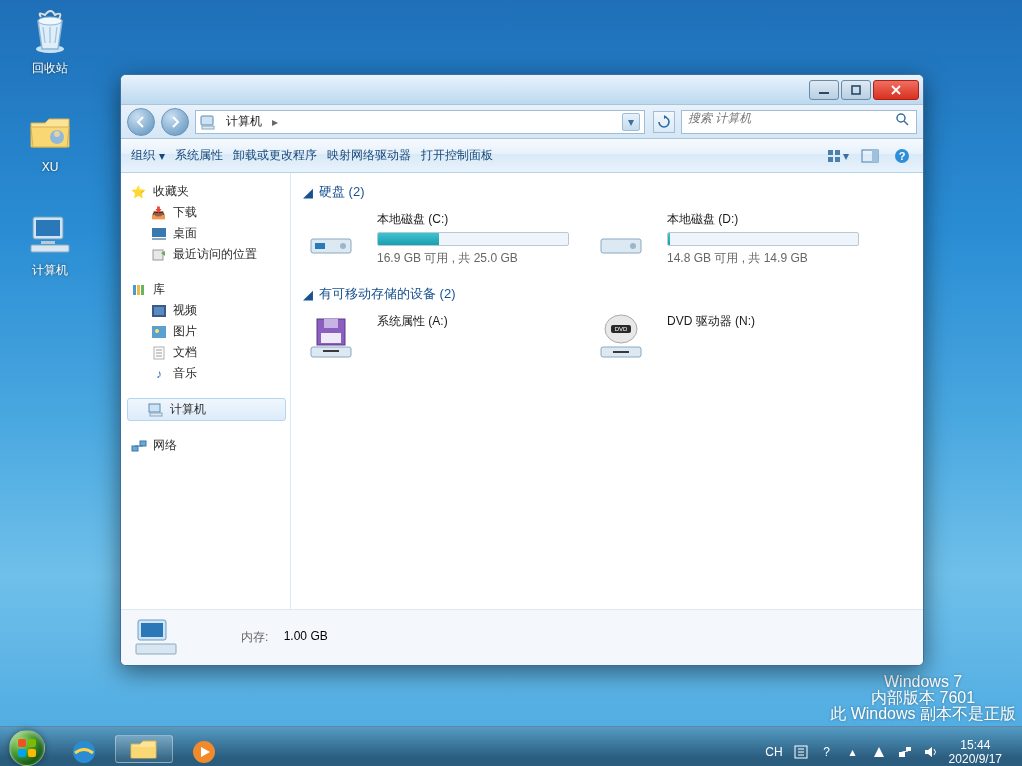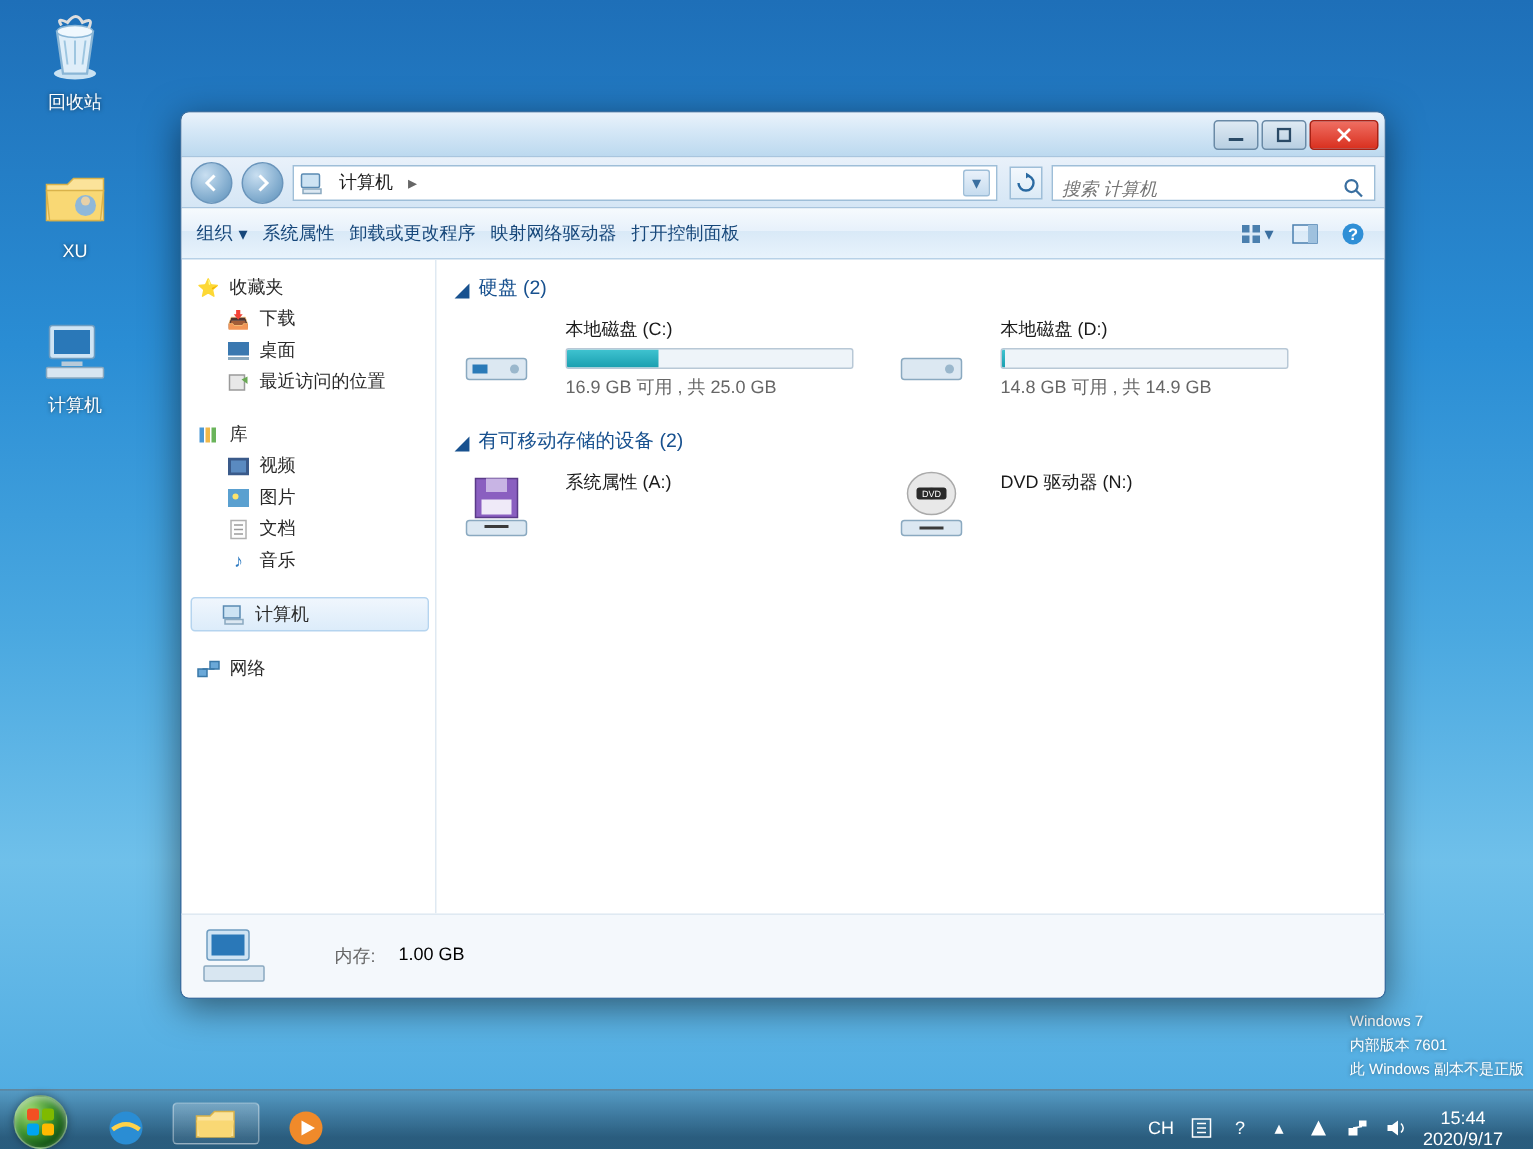--- a/index.html
+++ b/index.html
@@ -7,21 +7,21 @@
 body {
   background: linear-gradient(180deg, #1e6fb8 0%, #2a8dd4 30%, #4aa8e0 55%, #6fc0ea 75%, #4aa8e0 100%);
   position: relative;
   user-select: none;
 }
 
 .desktop { position: absolute; inset: 0; }
 .desktop-icon { position: absolute; width: 76px; text-align: center; color: #fff; font-size: 12px; text-shadow: 0 0 3px rgba(0,0,0,.6); cursor: pointer; }
 .desktop-icon .glyph { width: 48px; height: 48px; margin: 0 auto 4px; display: flex; align-items: center; justify-content: center; }
 
-.watermark { position: absolute; right: 6px; bottom: 44px; text-align: left; color: #fff; font-size: 10px; line-height: 16px; text-shadow: 0 0 3px rgba(0,0,0,.4); }
+.watermark { position: absolute; right: 6px; bottom: 44px; text-align: center; color: #fff; font-size: 16px; line-height: 16px; text-shadow: 0 0 3px rgba(0,0,0,.4); }
 
 .taskbar { position: absolute; left: 0; right: 0; bottom: 0; height: 40px; background: linear-gradient(180deg, rgba(90,120,140,.35) 0%, rgba(15,30,45,.55) 80%); border-top: 1px solid rgba(255,255,255,.25); display: flex; align-items: flex-end; margin-top: 36px; }
 .start-btn { width: 54px; display: flex; align-items: center; justify-content: center; cursor: pointer; }
 .start-orb { width: 36px; height: 36px; border-radius: 50%; background: radial-gradient(circle at 30% 30%, #9fdc6f, #3a8f2d 45%, #175a17 70%); border: 1px solid rgba(255,255,255,.4); box-shadow: inset 0 2px 4px rgba(255,255,255,.5), 0 0 6px rgba(0,0,0,.4); display: grid; grid-template: 1fr 1fr / 1fr 1fr; gap: 2px; padding: 8px; }
 .start-orb span { border-radius: 2px; }
 .start-orb span:nth-child(1){background:#f25022;} .start-orb span:nth-child(2){background:#7fba00;}
 .start-orb span:nth-child(3){background:#00a4ef;} .start-orb span:nth-child(4){background:#ffb900;}
 .task-app { width: 60px; display: flex; align-items: center; justify-content: center; cursor: pointer; }
 .task-app.active { background: linear-gradient(180deg, rgba(255,255,255,.25), rgba(255,255,255,.05)); border: 1px solid rgba(255,255,255,.35); border-radius: 3px; margin: 3px 1px; width: 58px; }
 .tray { margin-left: auto; display: flex; align-items: center; gap: 10px; color: #fff; font-size: 12px; padding: 0 10px; }
@@ -35,21 +35,21 @@
 .winbtn { width: 30px; height: 20px; border: 1px solid #6a8aa6; border-radius: 3px; background: linear-gradient(180deg,#dfeaf3,#b8cfe2); display:flex; align-items:center; justify-content:center; cursor:pointer; font-size:11px; color:#2a4a66; }
 .winbtn.close { width: 46px; background: linear-gradient(180deg,#ef6e62,#d9301f); border-color:#a82114; color:#fff; }
 
 .addrbar { height: 34px; background: linear-gradient(180deg,#e9f1fa,#d5e6f5); display:flex; align-items:center; padding: 0 6px; gap:6px; border-bottom:1px solid #a9c5de; }
 .navbtn { width:28px; height:28px; border-radius:50%; background: radial-gradient(circle at 35% 30%, #c9dff1, #8bb3d3 55%, #5c90ba); border:1px solid #6a95bb; cursor:pointer; display:flex;align-items:center;justify-content:center;color:#fff; }
 .navbtn.small { width:18px; height:18px; border-radius:3px; background:linear-gradient(180deg,#e9f1fa,#c6dcef); border:1px solid #9ebed8; color:#3a6fa0;}
 .loc { flex:1; height:24px; background:#fff; border:1px solid #9ebed8; display:flex; align-items:center; padding:0 4px; gap:6px; font-size:12px; color:#1a1a1a; }
 .loc .crumb { padding: 0 4px; cursor:pointer; }
 .loc .sep { color:#666; }
 .locbtn { width:22px; height:22px; border:1px solid #9ebed8; background:linear-gradient(180deg,#f3f8fd,#dbeaf6); cursor:pointer; display:flex;align-items:center;justify-content:center;color:#3a6fa0; margin-left:2px;}
-.search { width:216px; height:24px; background:#fff; border:1px solid #9ebed8; display:flex; align-items:flex-end; padding:0 6px; font-size:12px; color:#888; position:relative;}
+.search { width:236px; height:24px; background:#fff; border:1px solid #9ebed8; display:flex; align-items:flex-start; padding:0 6px; font-size:12px; color:#888; position:relative;}
 .search input { border:0; outline:0; flex:1; font-size:12px; color:#333; font-style:italic;}
 
 .cmdbar { height:34px; background: linear-gradient(180deg,#f6fafd 0%,#e7f1fb 45%,#d9e9f7 46%,#e8f3fc 100%); border-bottom:1px solid #b7d1e7; display:flex; align-items:center; padding:0 10px; gap:10px; font-size:12px; color:#16477a; }
 .cmd { cursor:pointer; display:flex; align-items:center; gap:4px; }
 .cmdspacer { flex:1; }
 .cmdicn { width:22px; height:22px; display:flex; align-items:center; justify-content:center; cursor:pointer; color:#3a6fa0;}
 
 .body { flex:1; display:flex; min-height:0; }
 .nav { width:170px; border-right:1px solid #dfe9f2; padding:8px 0; font-size:12px; overflow:auto; }
 .navgroup { margin-bottom:14px; }
@@ -397,21 +397,21 @@
   </div>
 
   <div class="details">
     <div class="det-icn">
         <svg width="46" height="40" viewBox="0 0 46 40">
           <rect x="4" y="2" width="28" height="20" rx="2" fill="#cfe4f4" stroke="#6e9cc0"></rect>
           <rect x="7" y="5" width="22" height="14" fill="#2a78b8"></rect>
           <rect x="2" y="26" width="40" height="10" rx="1" fill="#d8e6f1" stroke="#8aa9c0"></rect>
         </svg>
       </div>
-    <div class="det-main" style="margin-left:30px">
+    <div class="det-main" style="margin-left:48px">
       <div class="row"><span class="k">内存:</span>&nbsp;<span>1.00 GB</span></div>
     </div>
   </div>
 </div>
 
 <div class="taskbar">
   <div class="start-btn">
       <div class="start-orb">
         <span></span>
         <span></span>

